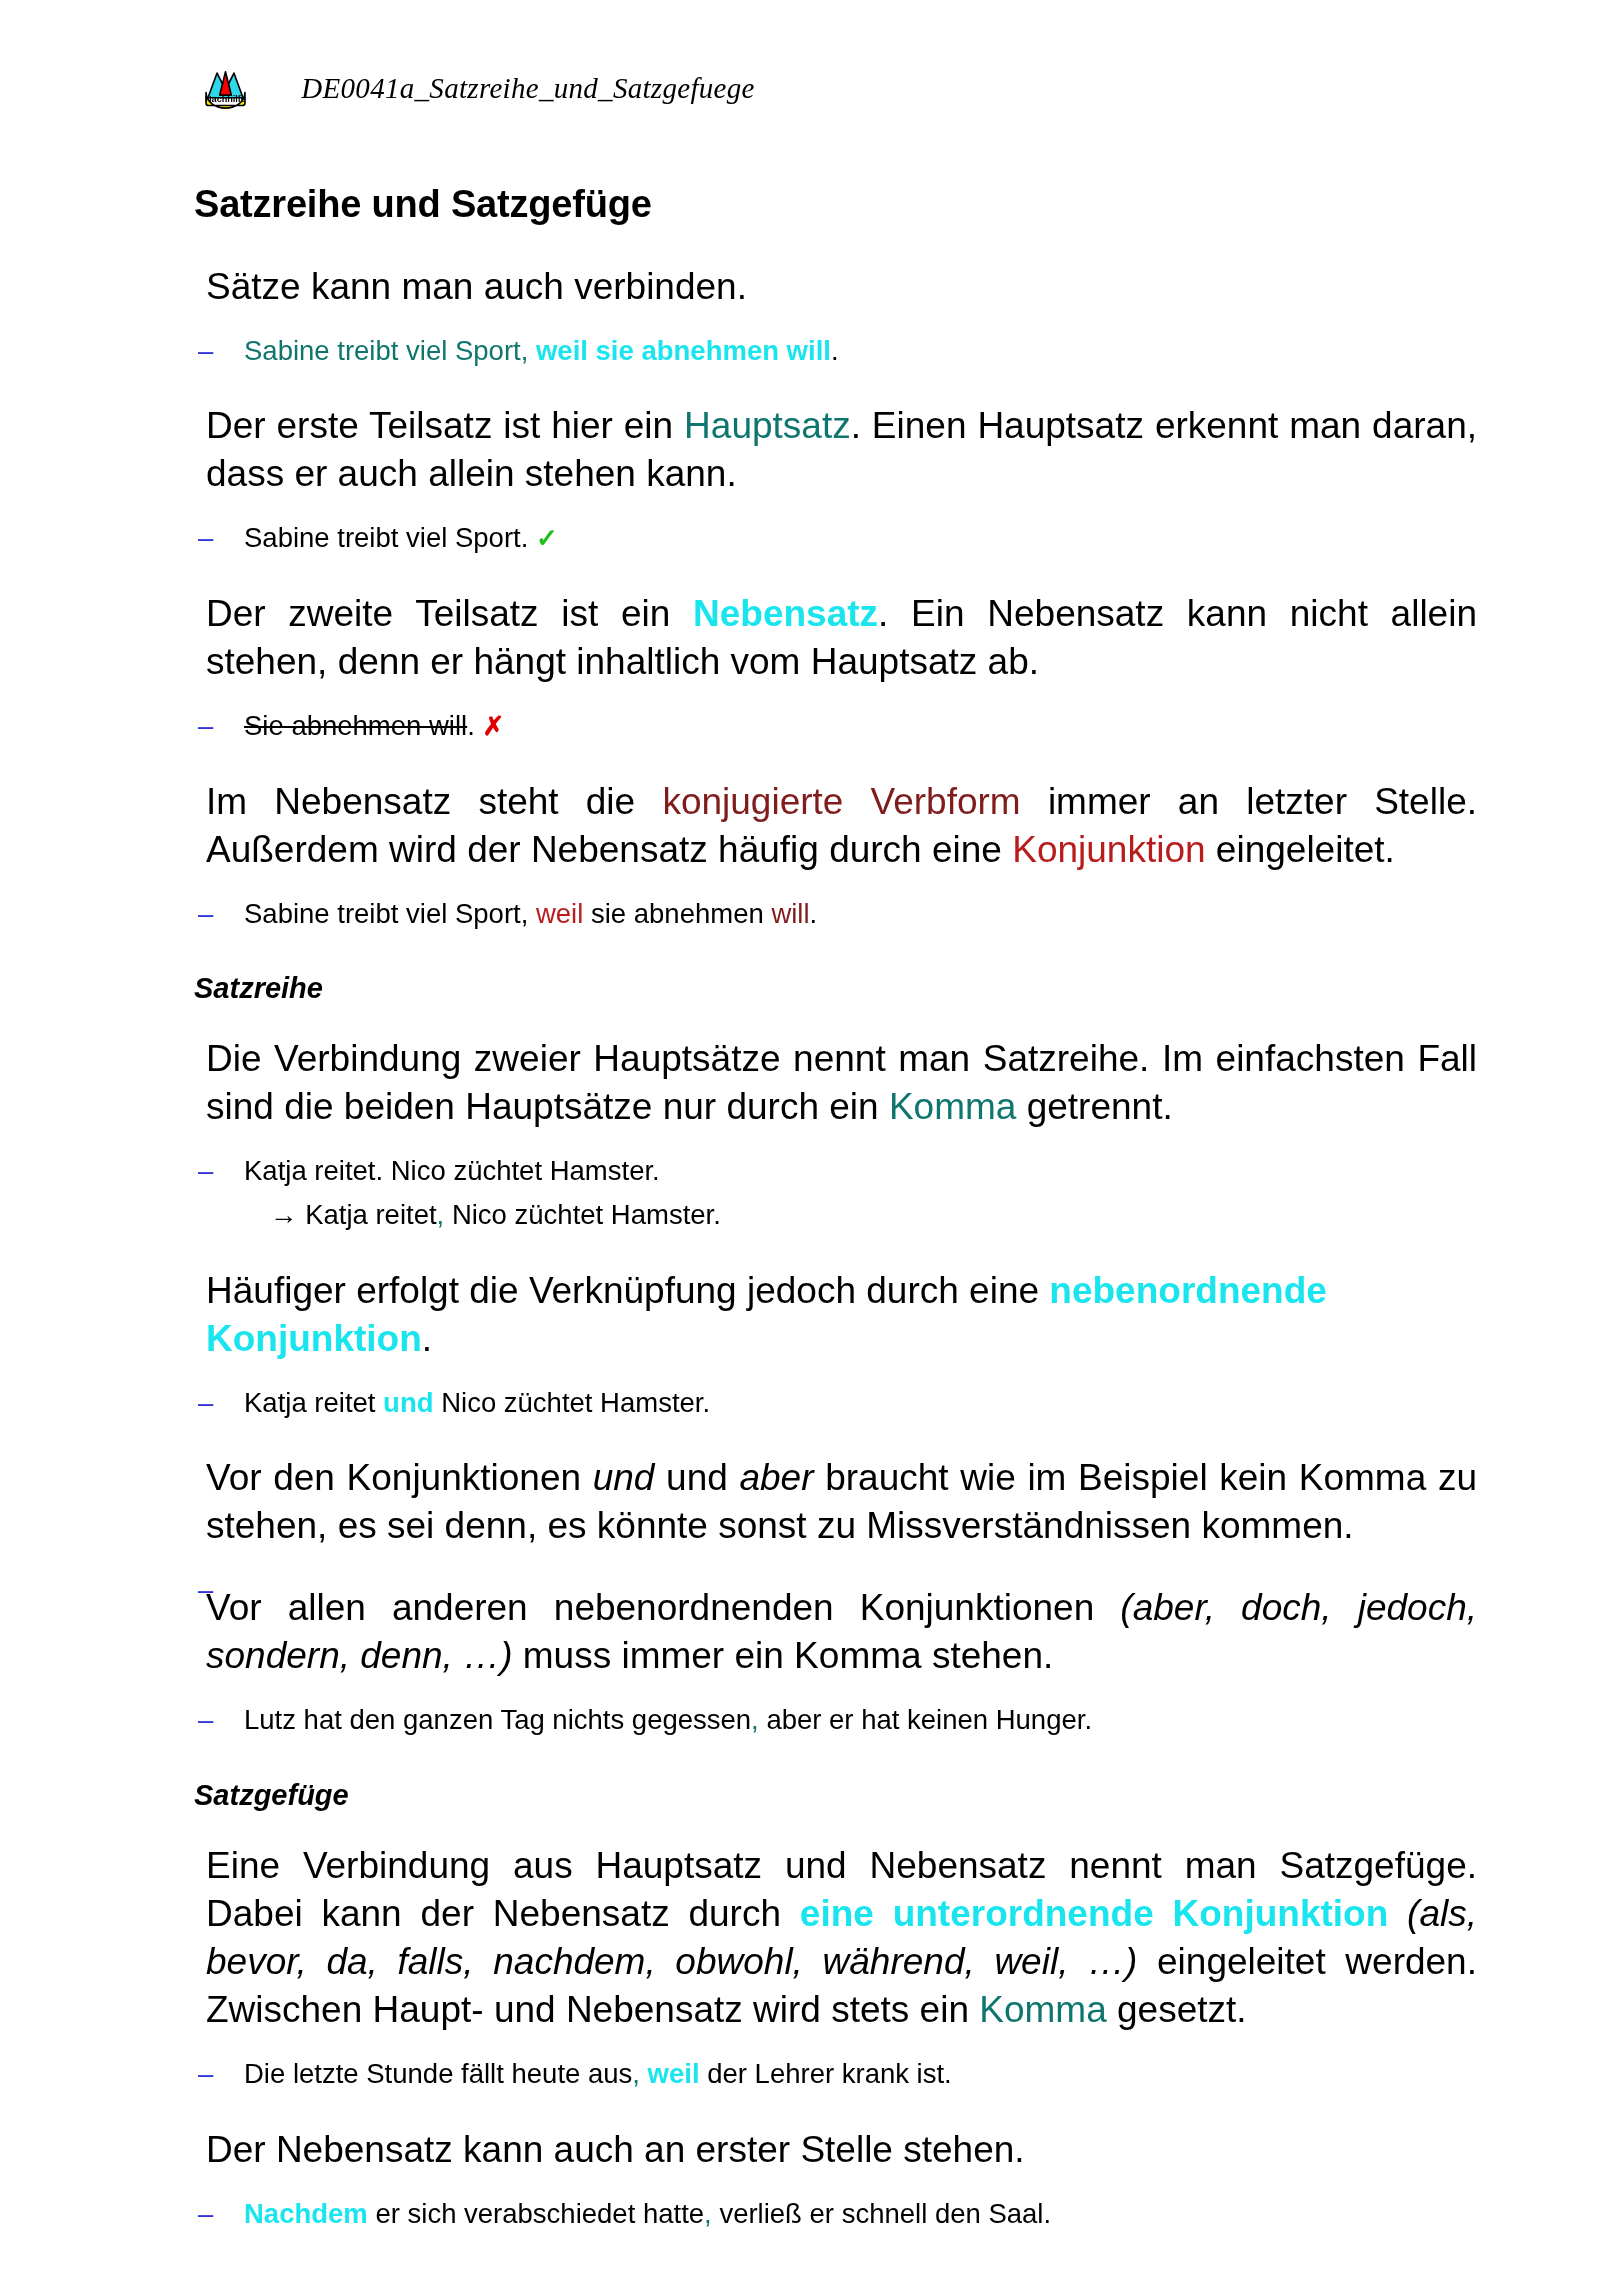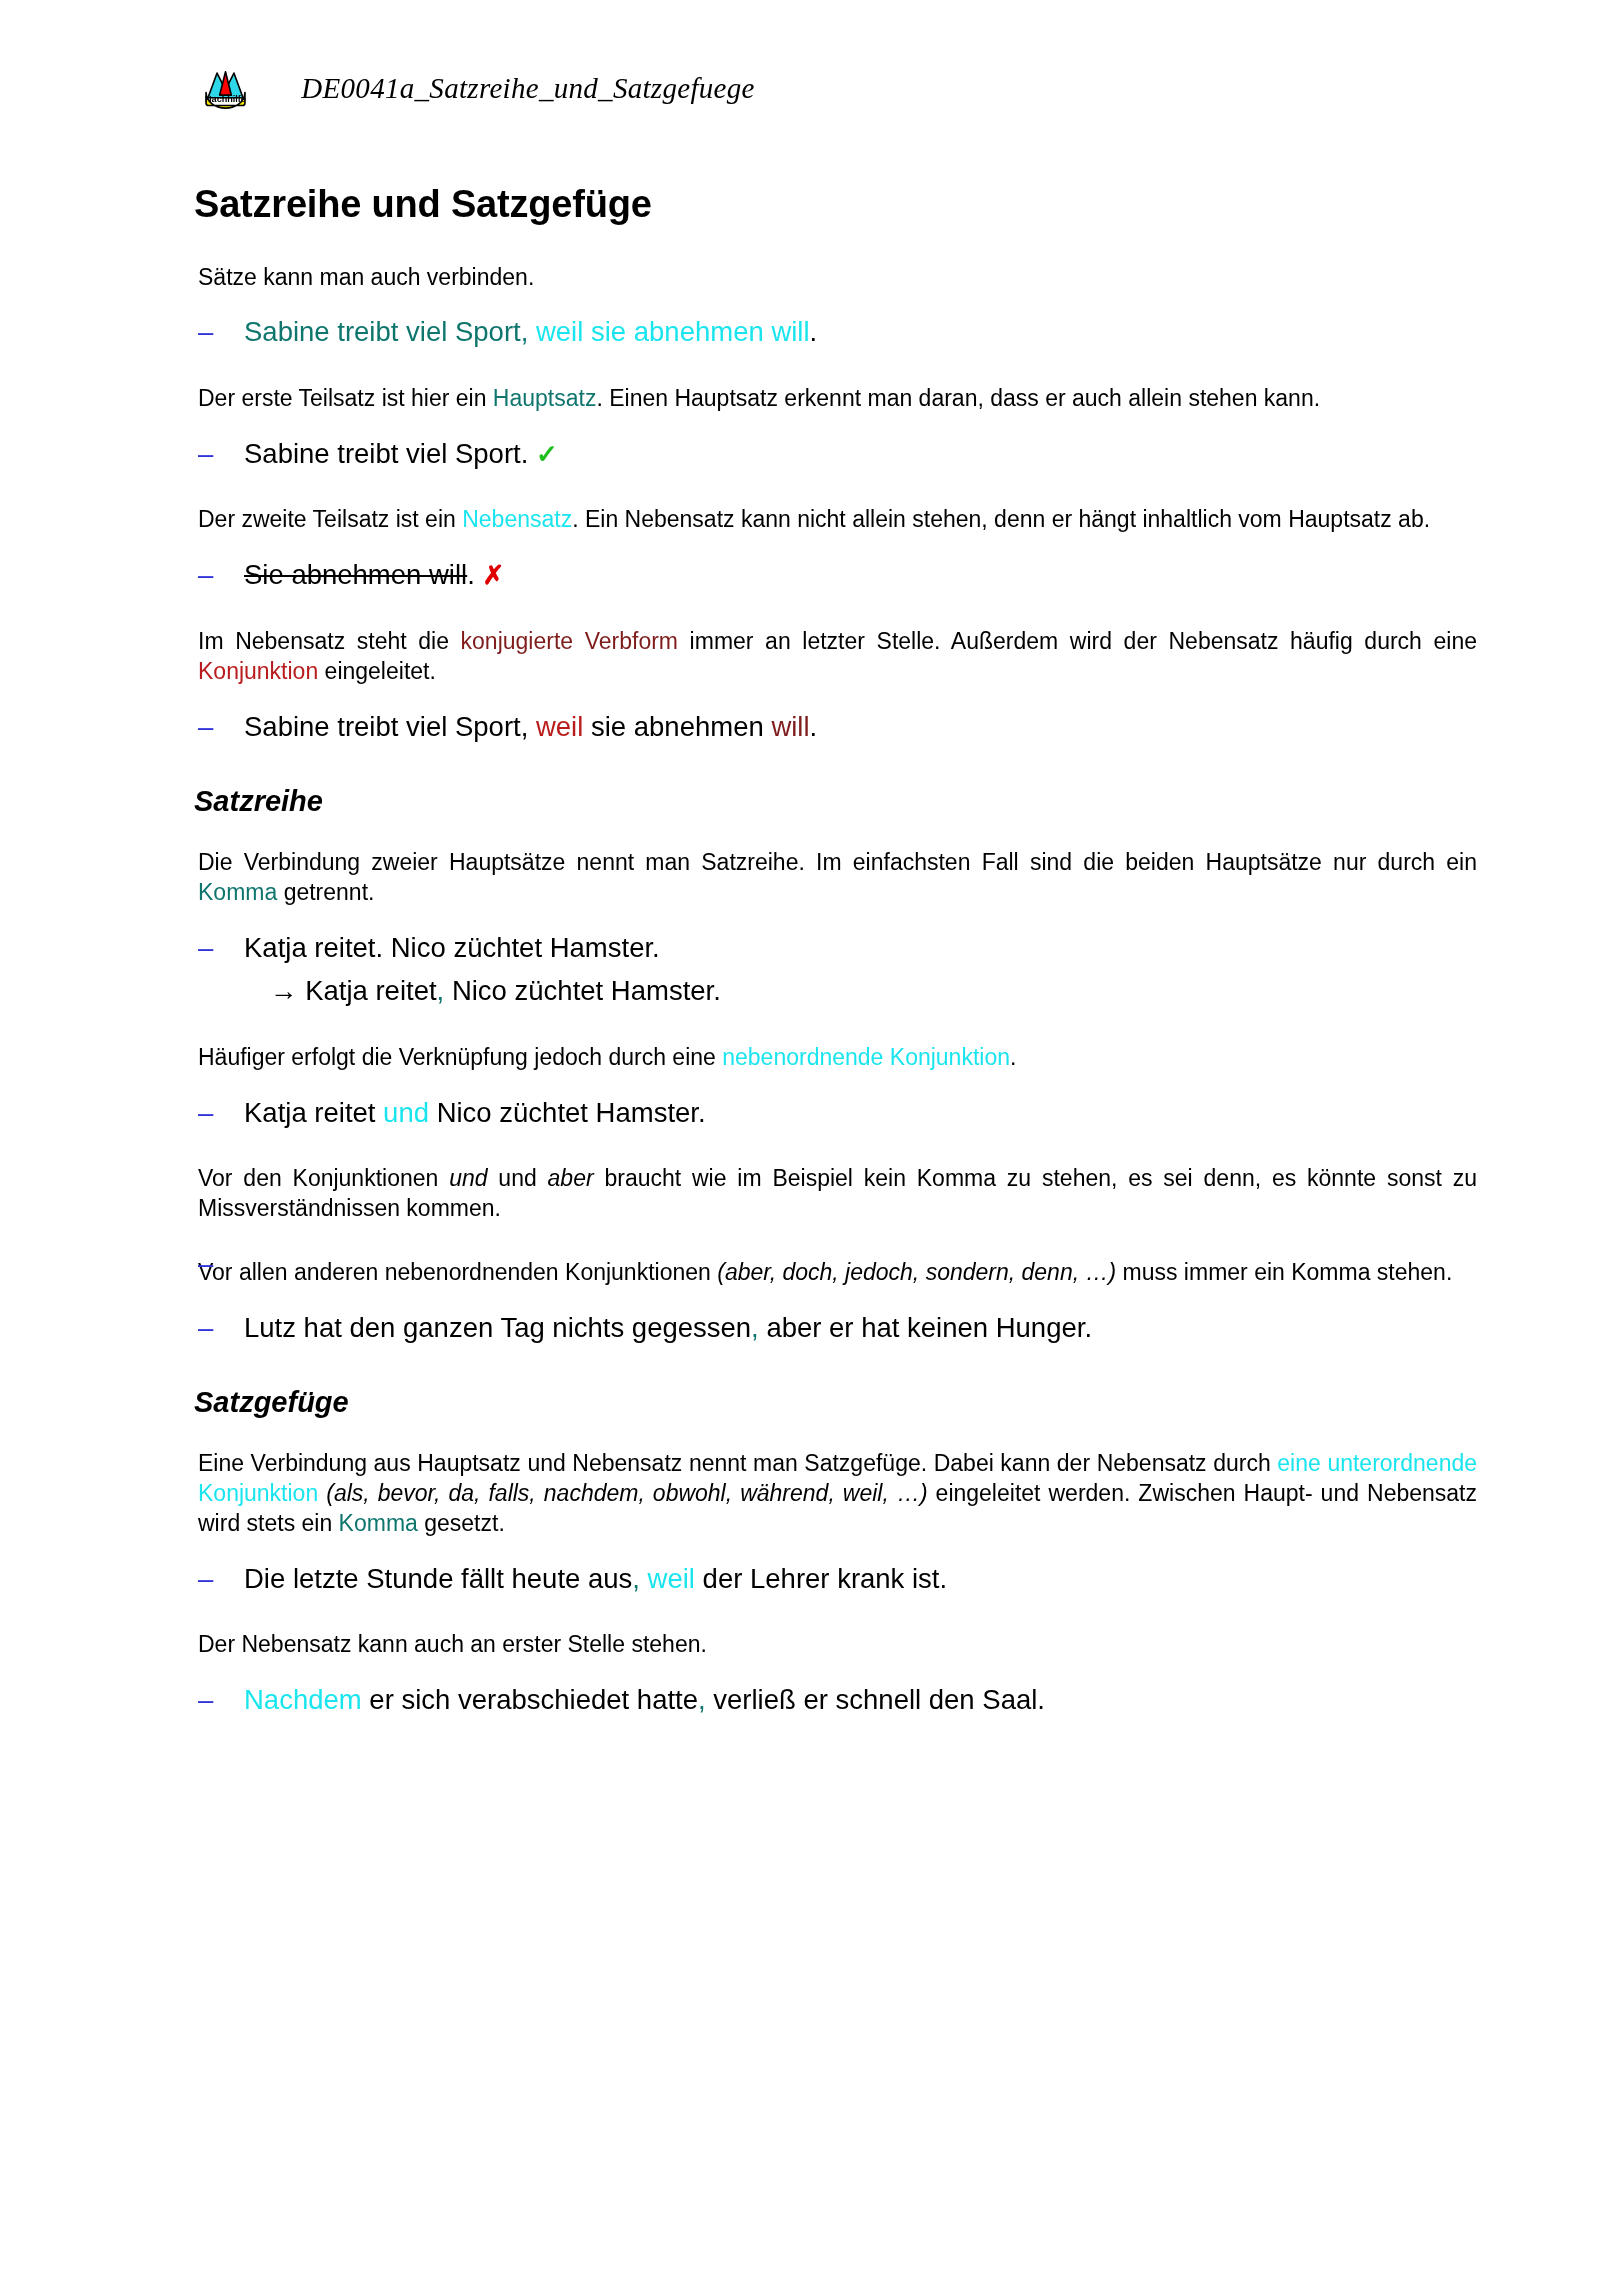--- a/index.html
+++ b/index.html
@@ -67,23 +67,23 @@
   h2.section-head {
     font-family: "Liberation Sans", sans-serif;
     font-weight: bold;
     font-style: italic;
     font-size: 29px;
     line-height: 1.1;
     margin: 0 0 30px 0;
   }
 
   p.para {
-    font-size: 23px;
-    line-height: 1.30;
-    margin: 0 0 22px 4px;
+    font-size: 37px;
+    line-height: 1.30;
+    margin: 0 0 22px 12px;
     text-align: justify;
   }
   p.para.nojust { text-align: left; }
 
   
   .bullet {
     position: relative;
     font-size: 27.5px;
     line-height: 1.30;
     margin: 0 0 22px 0;
@@ -104,21 +104,21 @@
     padding-left: 76px;
   }
   .arrow-glyph { font-size: 27.5px; }
 
   
   .gap-sm { height: 11.8px; }
   .gap-md { height: 19.6px; }
 
   
   .red     { color: #0f766e; }
-  .cyan    { color: #1ae5ee; }
+  .cyan    { color: #1ae5ee; font-weight: bold; }
   .green   { color: #7f1d1d; }
   .orange  { color: #b91c1c; }
   .ital    { font-style: italic; }
   .strike  { text-decoration: line-through; text-decoration-thickness: 2px; }
   .mark-ok { color: #1fbf1f; font-weight: bold; font-size: 26px; }
   .mark-no { color: #e00000; font-weight: bold; font-size: 26px; }
 
   
   .footer {
     position: absolute;

